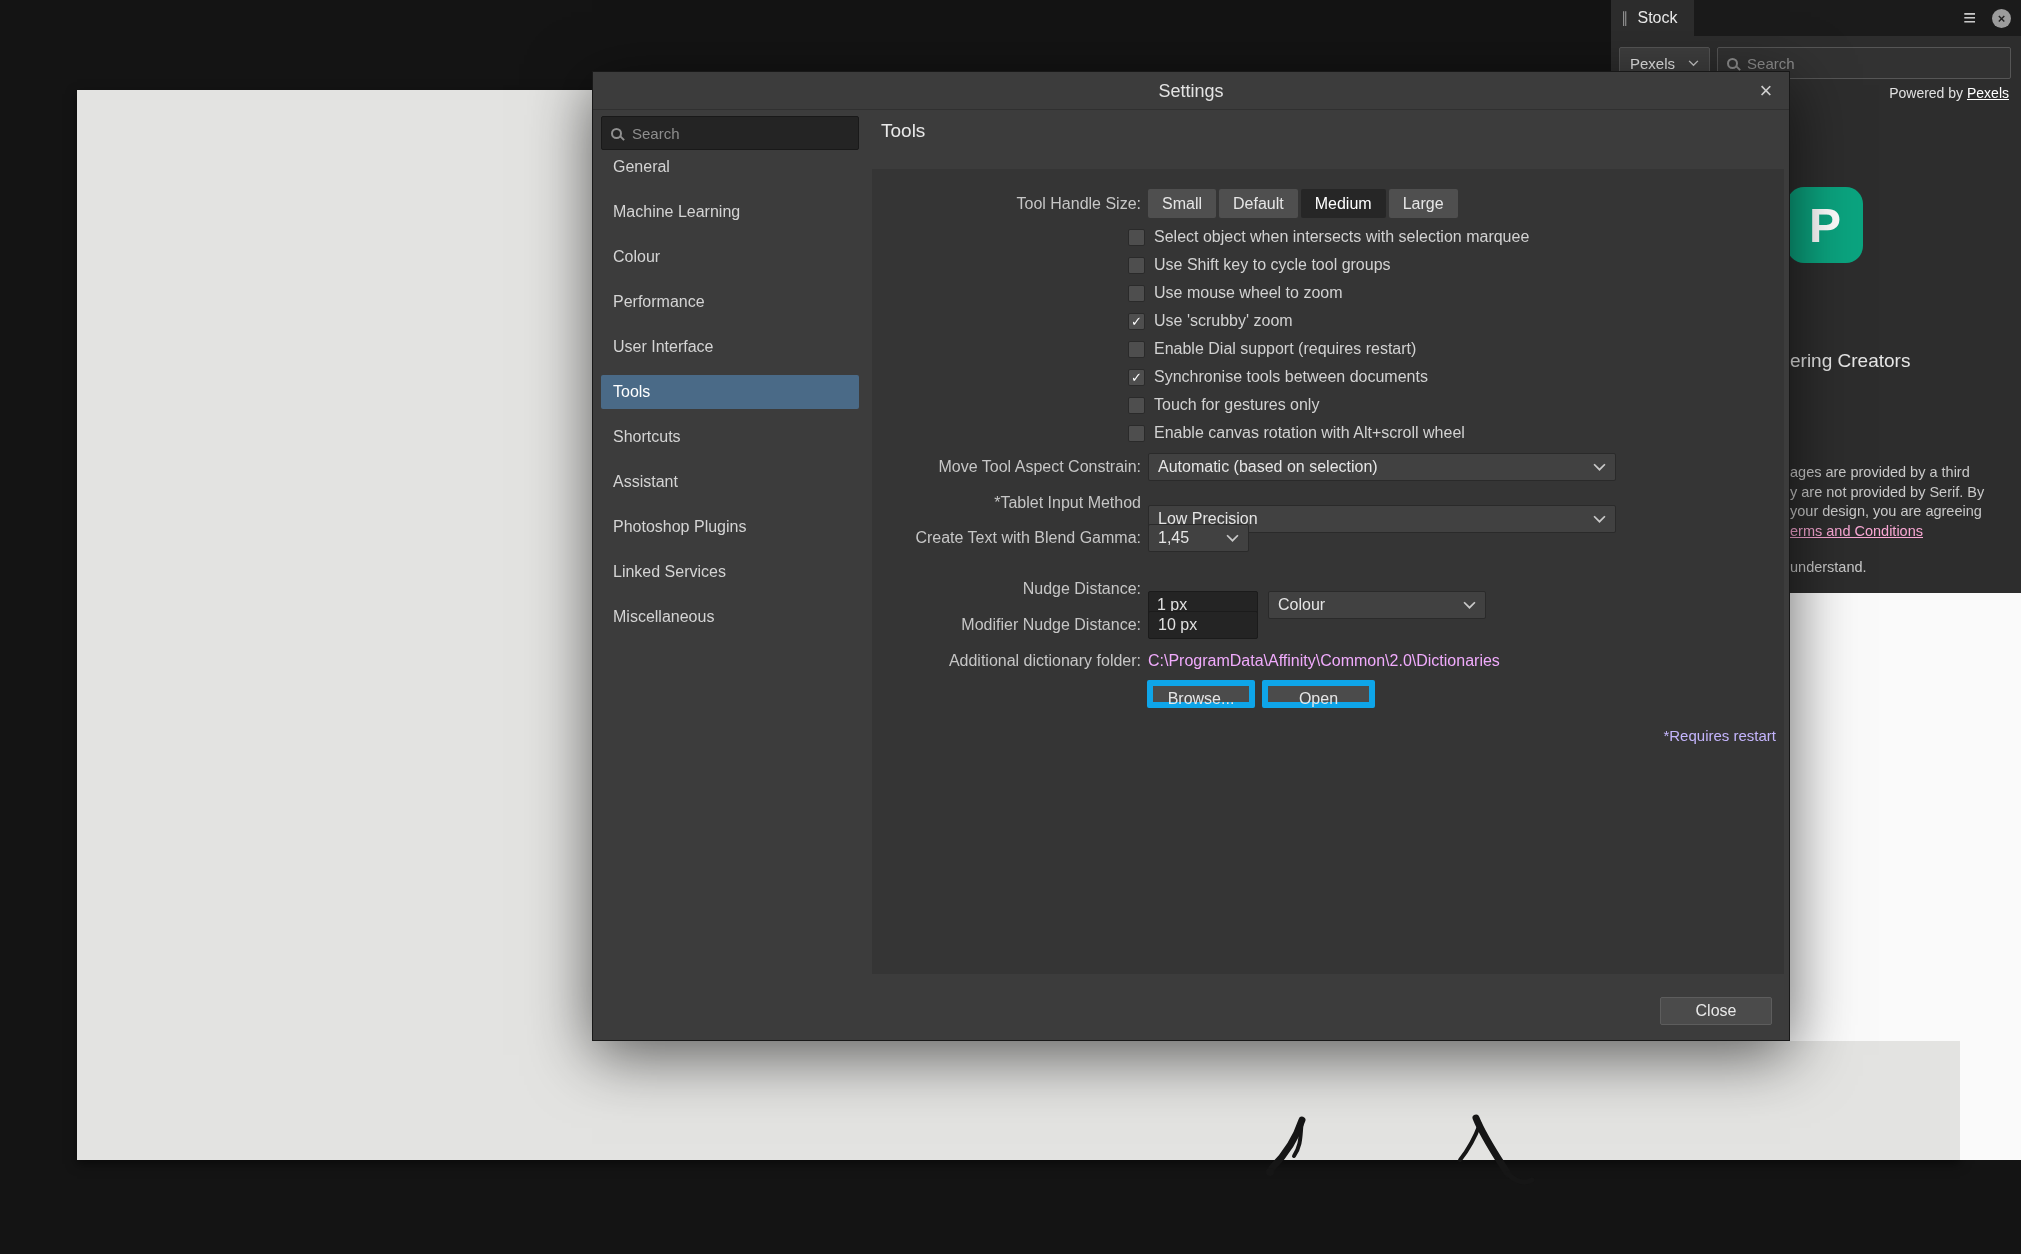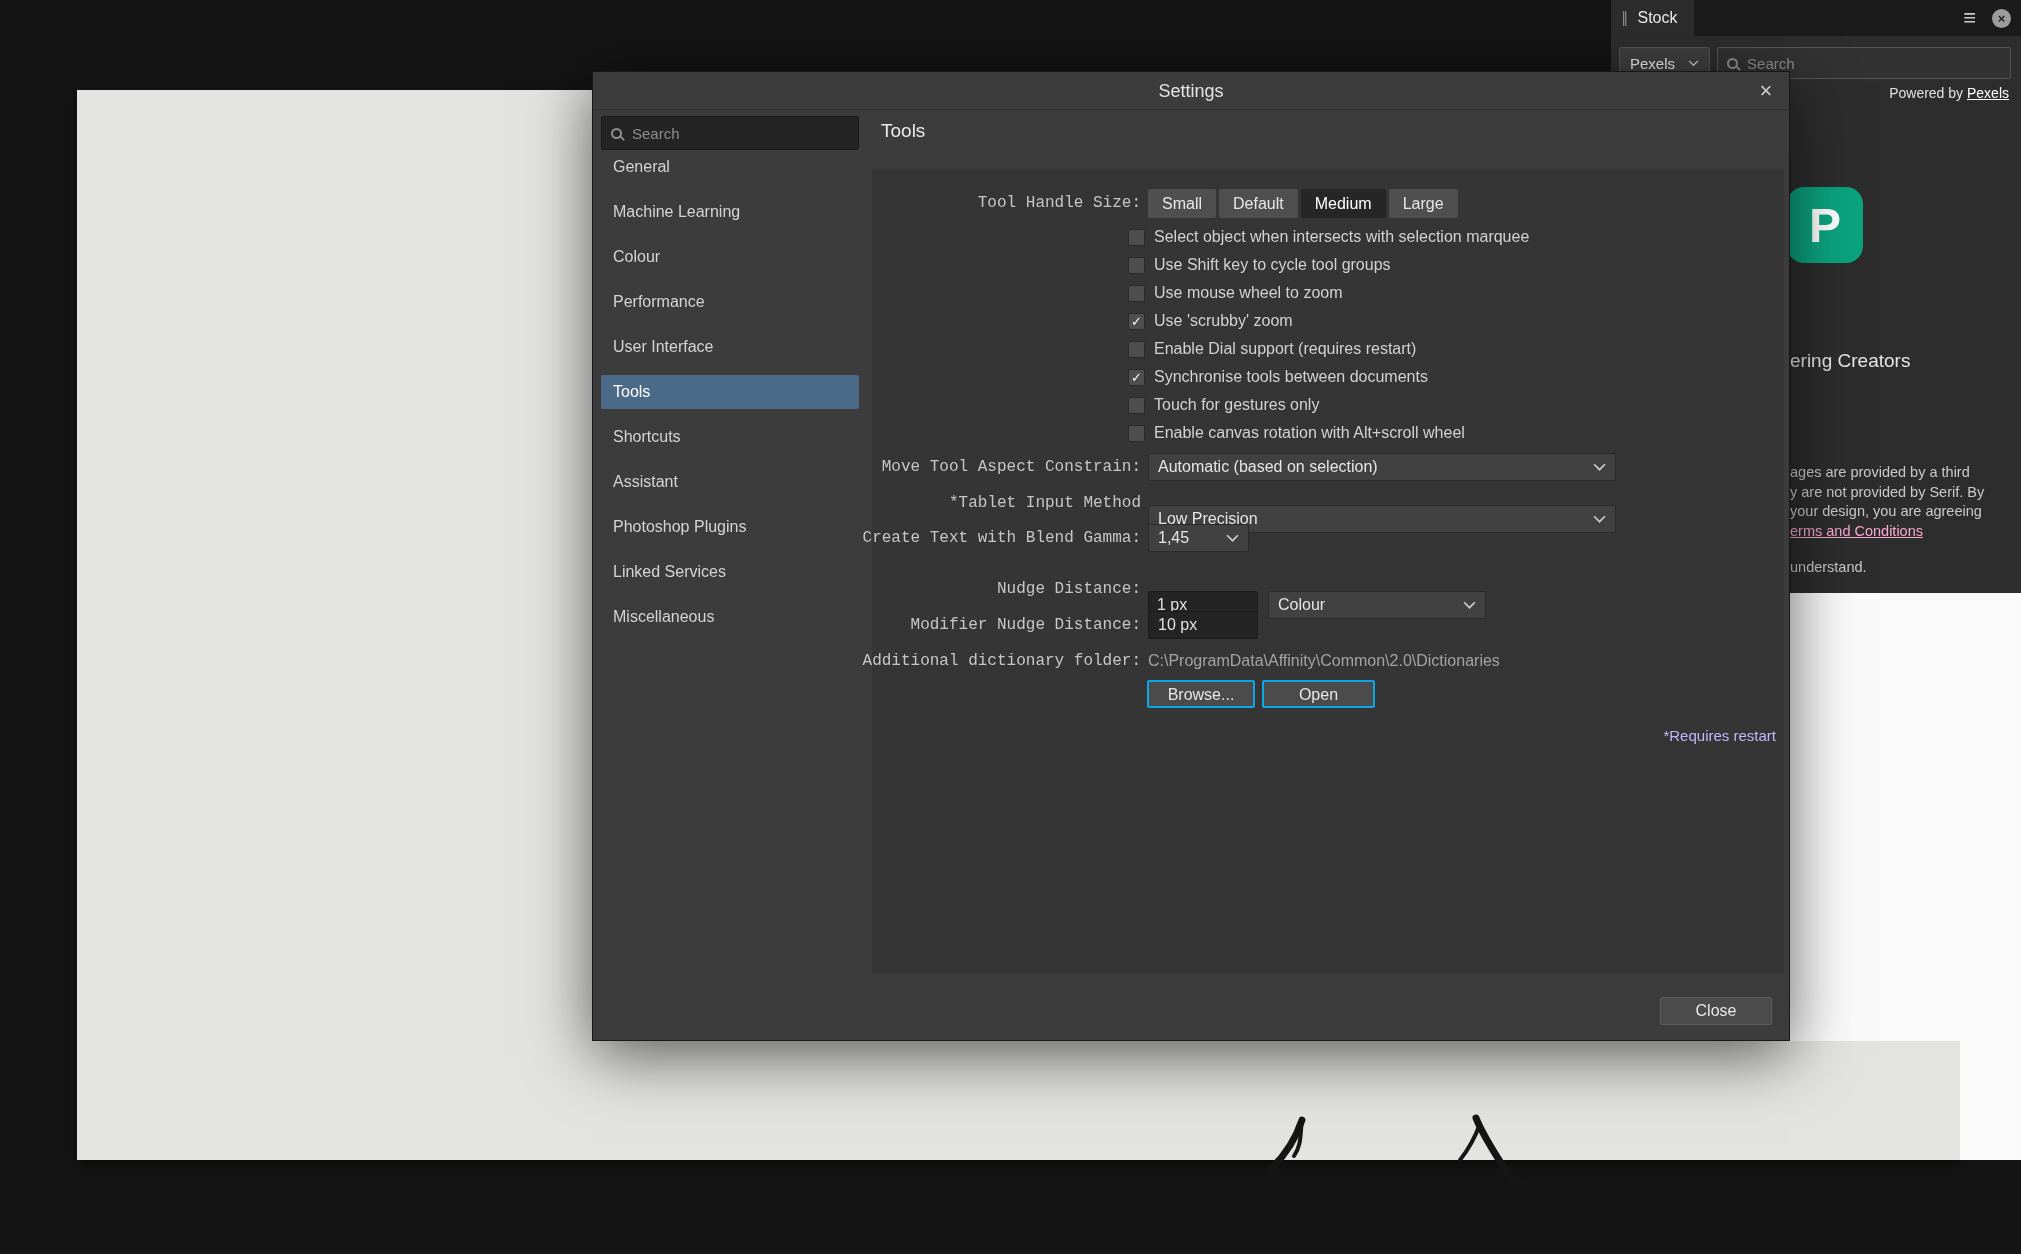--- a/index.html
+++ b/index.html
@@ -93,21 +93,21 @@
     display: flex; align-items: center; gap: 8px; padding: 0 9px;
   }
   .sb-nav { }
   .nav-item {
     height: 34px; line-height: 34px; margin-bottom: 11px; padding-left: 12px;
     font-size: 16px; color: #d4d4d4; border-radius: 2px; white-space: nowrap;
   }
   .nav-item.selected { background: #4a6a87; color: #ffffff; }
   .content-heading { position: absolute; left: 288px; top: 48px; font-size: 19px; color: #e9e9e9; }
   .panel { position: absolute; left: 279px; top: 97px; width: 912px; height: 805px; background: #353535; }
-  .lbl { position: absolute; right: 643px; text-align: right; font-size: 16px; color: #c6c6c6; white-space: nowrap; font-family: Liberation Mono, monospace; }
+  .lbl { position: absolute; right: 643px; text-align: right; font-size: 16px; color: #c6c6c6; white-space: nowrap; }
   .lbl-handle { top: 20px; line-height: 29px; }
   .lbl-move   { top: 284px; line-height: 28px; }
   .lbl-tablet { top: 320px; line-height: 28px; }
   .lbl-gamma  { top: 355px; line-height: 28px; }
   .lbl-nudge  { top: 406px; line-height: 28px; }
   .lbl-mod    { top: 442px; line-height: 28px; }
   .lbl-dict   { top: 478px; line-height: 28px; }
   .segmented { position: absolute; left: 276px; top: 20px; display: flex; gap: 3px; }
   .seg {
     height: 29px; line-height: 29px; padding: 0 14px; background: #4f4f4f;
@@ -129,23 +129,23 @@
   .dd-move  { left: 276px; top: 284px; width: 468px; }
   .dd-tablet{ left: 276px; top: 320px; width: 468px; margin-top: 16px; }
   .dd-gamma { left: 276px; top: 355px; width: 101px; }
   .dd-units { left: 396px; top: 422px; width: 218px; }
   .ti {
     position: absolute; left: 276px; width: 110px; height: 28px;
     background: #242424; border: 1px solid #1b1b1b; border-radius: 2px;
     color: #e0e0e0; font-size: 16px; padding: 0 9px; font-family: inherit; outline: none;
   }
   .ti-nudge { top: 422px; padding-left: 8px; } .ti-mod { top: 442px; }
-  .dict-path { position: absolute; left: 276px; top: 478px; line-height: 28px; font-size: 16px; color: #a3a3a3; white-space: nowrap; }
+  .dict-path { position: absolute; left: 276px; top: 478px; line-height: 28px; font-size: 16px; color: #f0abfc; white-space: nowrap; }
   .pbtn {
-    position: absolute; top: 511px; height: 28px; background: #4b4b4b; border: 2px solid #0ea5e9;
+    position: absolute; top: 511px; height: 28px; background: #4b4b4b; border: 6px solid #0ea5e9;
     border-radius: 2px; color: #e6e6e6; font-size: 16px; text-align: center; line-height: 26px;
   }
   .btn-browse { left: 275px; width: 108px; }
   .btn-open   { left: 390px; width: 113px; }
   .restart-note { position: absolute; right: 8px; top: 558px; font-size: 15px; color: #c4b5fd; }
   .close-btn {
     position: absolute; left: 1067px; top: 925px; width: 112px; height: 28px;
     background: #4b4b4b; border: 1px solid #5d5d5d; border-radius: 2px;
     color: #e8e8e8; font-size: 16px; text-align: center; line-height: 26px;
   }

